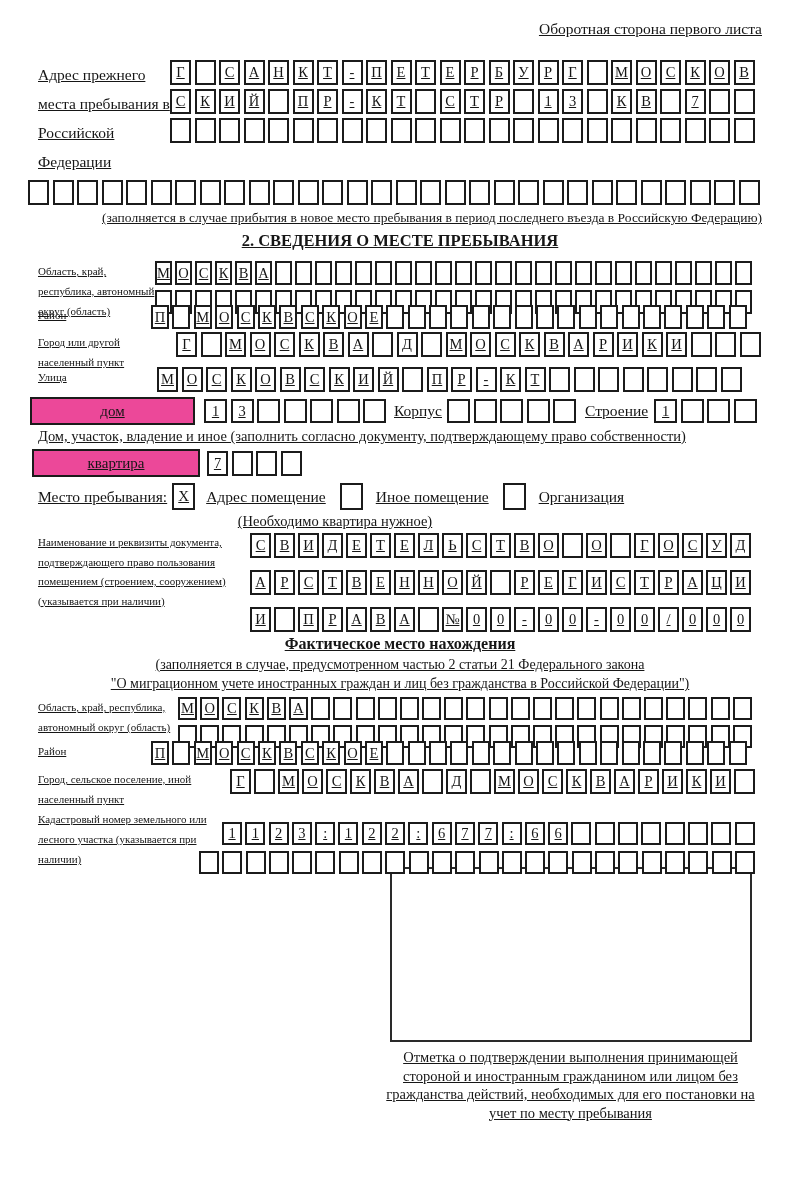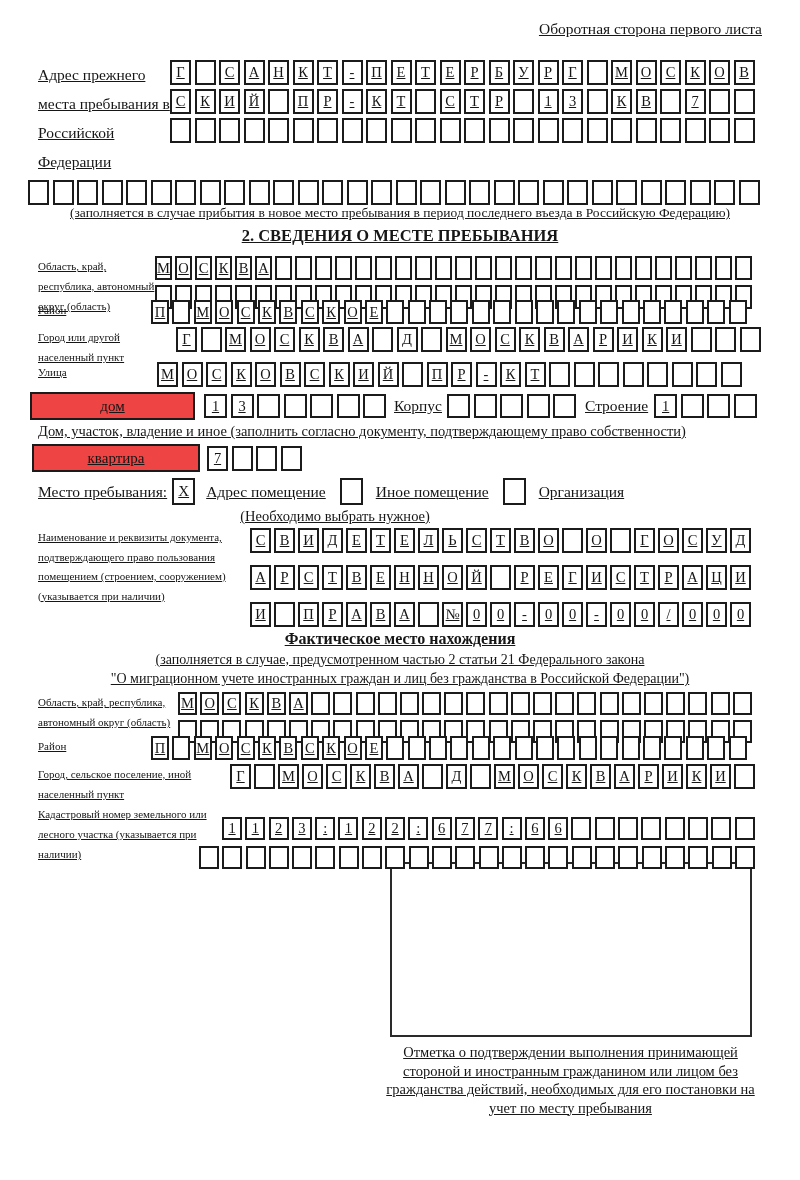--- a/index.html
+++ b/index.html
@@ -30,21 +30,21 @@
   .c17{gap:3px}   .c17 .cell{width:17px;height:24px;}
   .c18{gap:3.4px} .c18 .cell{width:18px;height:24px;}
   .c19{gap:3.2px} .c19 .cell{width:19px;height:23px;}
   .c20{gap:3.3px} .c20 .cell{width:20px;height:23px;}
   .c23{gap:3.5px} .c23 .cell{width:23px;height:24px;}
   .gap4{row-gap:4px;} .gap5{row-gap:5px;} .gap6{row-gap:6px;} .gap12{row-gap:12px;}
   .center-note{text-align:center;font-size:13.5px;line-height:16px;}
   .sec-title{text-align:center;font-weight:bold;font-size:16.5px;line-height:19px;}
   .boxfield{
     box-sizing:border-box;border:2px solid #1b1b1b;height:28px;flex:none;
-    display:flex;align-items:center;justify-content:center;font-size:15px;background:#ef4444;
+    display:flex;align-items:center;justify-content:center;font-size:15px;background:#ec4899;
   }
   .inline-note{font-size:14.5px;line-height:16px;}
   .checkbox{
     box-sizing:border-box;width:23px;height:27px;border:2px solid #1b1b1b;flex:none;
     display:flex;align-items:center;justify-content:center;font-size:15px;background:#fff;
   }
   .mesto-row{display:flex;align-items:center;font-size:15.5px;}
   .bigbox{box-sizing:border-box;border:2px solid #2a2a2a;background:#fff;}
   .footer-note{font-size:14.5px;line-height:18.5px;text-align:center;}
 </style>
@@ -163,21 +163,21 @@
       <div class="cell"></div>
       <div class="cell"></div>
       <div class="cell"></div>
       <div class="cell"></div>
       <div class="cell"></div>
       <div class="cell"></div>
       <div class="cell"></div>
       <div class="cell"></div>
       <div class="cell"></div>
     </div>
-  <div class="center-note" style="">(заполняется в случае прибытия в новое место пребывания в период последнего въезда в Российскую Федерацию)</div>
+  <div class="center-note" style="margin-top:5px;text-align:right;">(заполняется в случае прибытия в новое место пребывания в период последнего въезда в Российскую Федерацию)</div>
 
   <div class="sec-title" style="margin-top:5px;">2. СВЕДЕНИЯ О МЕСТЕ ПРЕБЫВАНИЯ</div>
 
   <div class="frow" style="margin-top:11px;">
     <div class="flabel lw117">Область, край, республика, автономный округ (область)</div>
     <div class="cellcol gap5">
       <div class="cells c17">
           <div class="cell">М</div>
           <div class="cell">О</div>
           <div class="cell">С</div>
@@ -379,21 +379,21 @@
 
   <div class="mesto-row" style="margin-top:6px;">
     <span>Место пребывания:</span>
     <div class="checkbox" style="margin-left:5px;">X</div>
     <span style="margin-left:11px;">Адрес помещение</span>
     <div class="checkbox" style="margin-left:14px;"></div>
     <span style="margin-left:13px;">Иное помещение</span>
     <div class="checkbox" style="margin-left:14px;"></div>
     <span style="margin-left:13px;">Организация</span>
   </div>
-  <div class="inline-note" style="margin-top:3px;margin-left:172px;width:250px;text-align:center;">(Необходимо выбрать нужное)</div>
+  <div class="inline-note" style="margin-top:3px;margin-left:172px;width:250px;text-align:center;">(Необходимо квартира нужное)</div>
 
   <div class="frow" style="margin-top:4px;">
     <div class="flabel lw212">Наименование и реквизиты документа, подтверждающего право пользования помещением (строением, сооружением) (указывается при наличии)</div>
     <div class="cellcol gap12">
       <div class="cells" style="gap:3px;">
           <div class="cell">С</div>
           <div class="cell">В</div>
           <div class="cell">И</div>
           <div class="cell">Д</div>
           <div class="cell">Е</div>

